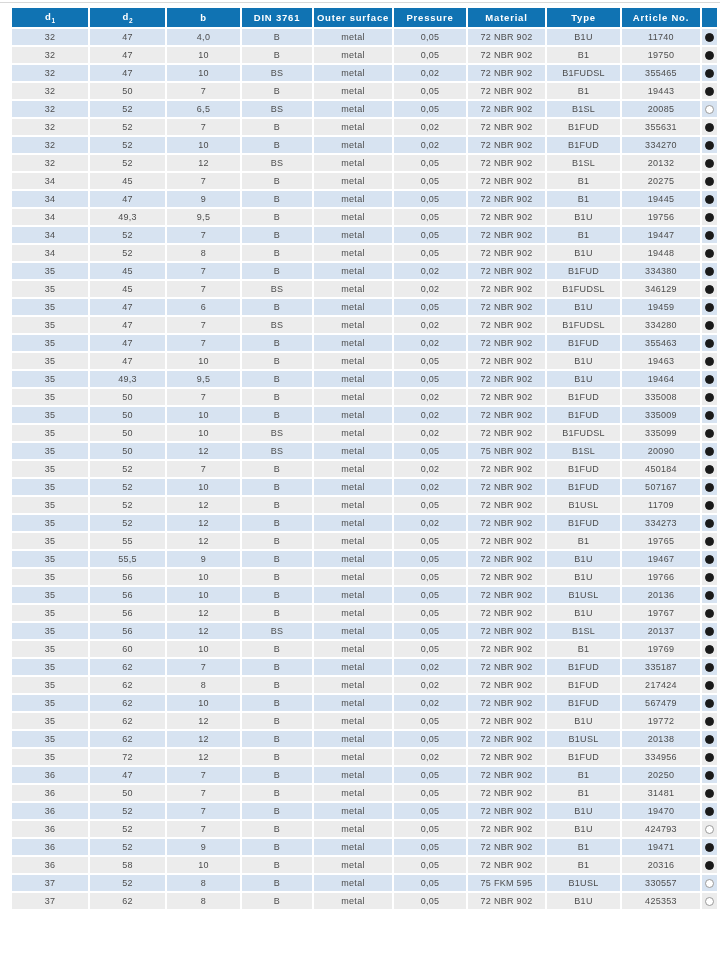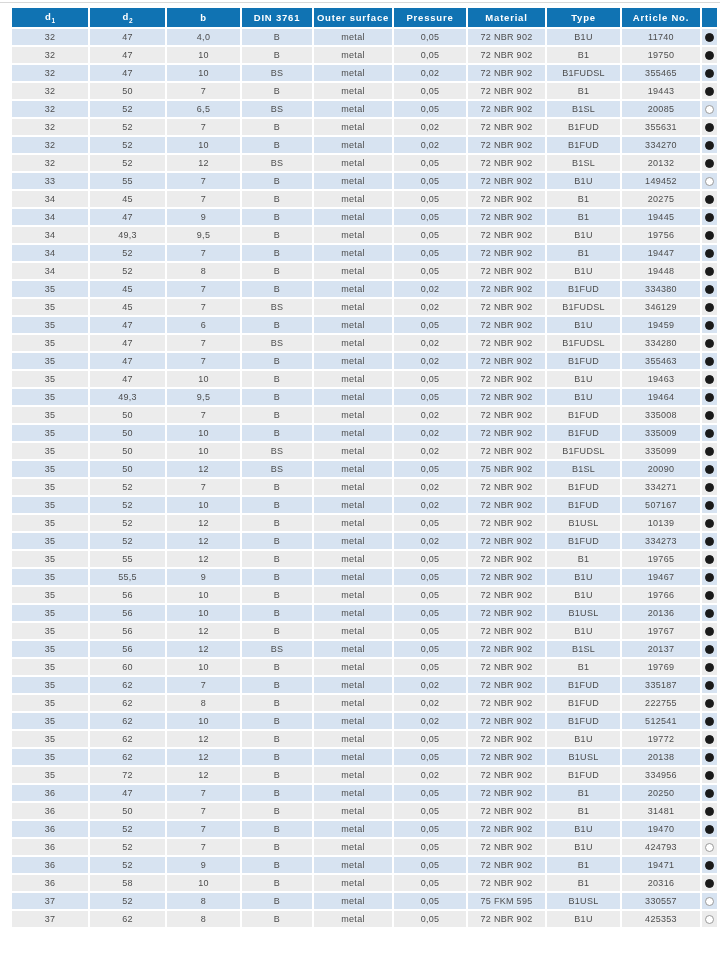--- a/index.html
+++ b/index.html
@@ -200,32 +200,20 @@
           <td>52</td>
           <td>12</td>
           <td>BS</td>
           <td>metal</td>
           <td>0,05</td>
           <td>72 NBR 902</td>
           <td>B1SL</td>
           <td>20132</td>
           <td><span class="dot filled"></span></td>
         </tr>
-        <tr class="row-blue">
-          <td>33</td>
-          <td>55</td>
-          <td>7</td>
-          <td>B</td>
-          <td>metal</td>
-          <td>0,05</td>
-          <td>72 NBR 902</td>
-          <td>B1U</td>
-          <td>149452</td>
-          <td><span class="dot open"></span></td>
-        </tr>
         <tr class="row-gray">
           <td>34</td>
           <td>45</td>
           <td>7</td>
           <td>B</td>
           <td>metal</td>
           <td>0,05</td>
           <td>72 NBR 902</td>
           <td>B1</td>
           <td>20275</td>
@@ -413,21 +401,21 @@
         </tr>
         <tr class="row-gray">
           <td>35</td>
           <td>52</td>
           <td>7</td>
           <td>B</td>
           <td>metal</td>
           <td>0,02</td>
           <td>72 NBR 902</td>
           <td>B1FUD</td>
-          <td>334271</td>
+          <td>450184</td>
           <td><span class="dot filled"></span></td>
         </tr>
         <tr class="row-blue">
           <td>35</td>
           <td>52</td>
           <td>10</td>
           <td>B</td>
           <td>metal</td>
           <td>0,02</td>
           <td>72 NBR 902</td>
@@ -437,21 +425,21 @@
         </tr>
         <tr class="row-gray">
           <td>35</td>
           <td>52</td>
           <td>12</td>
           <td>B</td>
           <td>metal</td>
           <td>0,05</td>
           <td>72 NBR 902</td>
           <td>B1USL</td>
-          <td>10139</td>
+          <td>11709</td>
           <td><span class="dot filled"></span></td>
         </tr>
         <tr class="row-blue">
           <td>35</td>
           <td>52</td>
           <td>12</td>
           <td>B</td>
           <td>metal</td>
           <td>0,02</td>
           <td>72 NBR 902</td>
@@ -557,33 +545,33 @@
         </tr>
         <tr class="row-gray">
           <td>35</td>
           <td>62</td>
           <td>8</td>
           <td>B</td>
           <td>metal</td>
           <td>0,02</td>
           <td>72 NBR 902</td>
           <td>B1FUD</td>
-          <td>222755</td>
+          <td>217424</td>
           <td><span class="dot filled"></span></td>
         </tr>
         <tr class="row-blue">
           <td>35</td>
           <td>62</td>
           <td>10</td>
           <td>B</td>
           <td>metal</td>
           <td>0,02</td>
           <td>72 NBR 902</td>
           <td>B1FUD</td>
-          <td>512541</td>
+          <td>567479</td>
           <td><span class="dot filled"></span></td>
         </tr>
         <tr class="row-gray">
           <td>35</td>
           <td>62</td>
           <td>12</td>
           <td>B</td>
           <td>metal</td>
           <td>0,05</td>
           <td>72 NBR 902</td>

